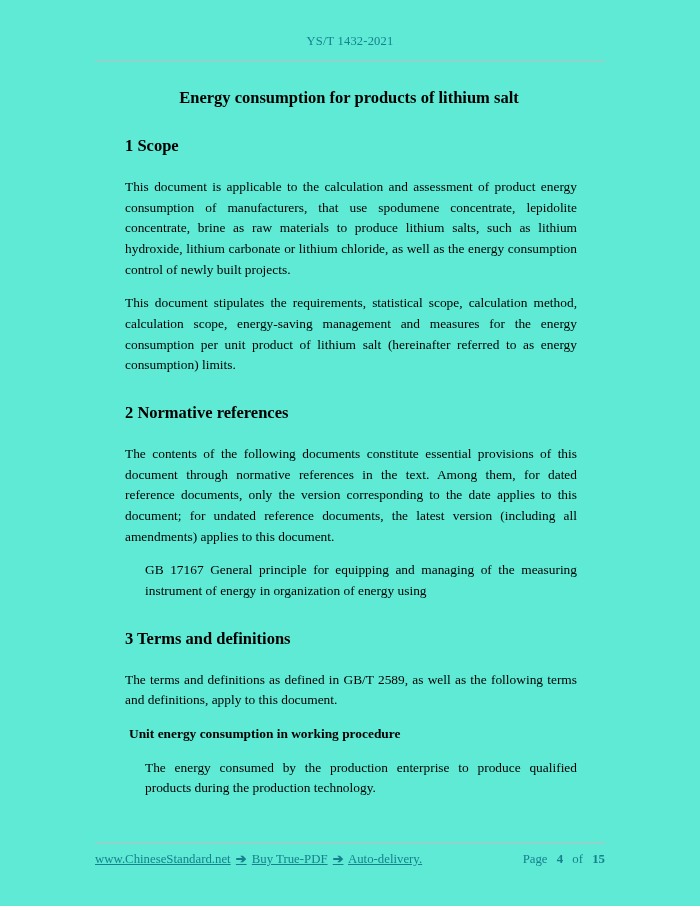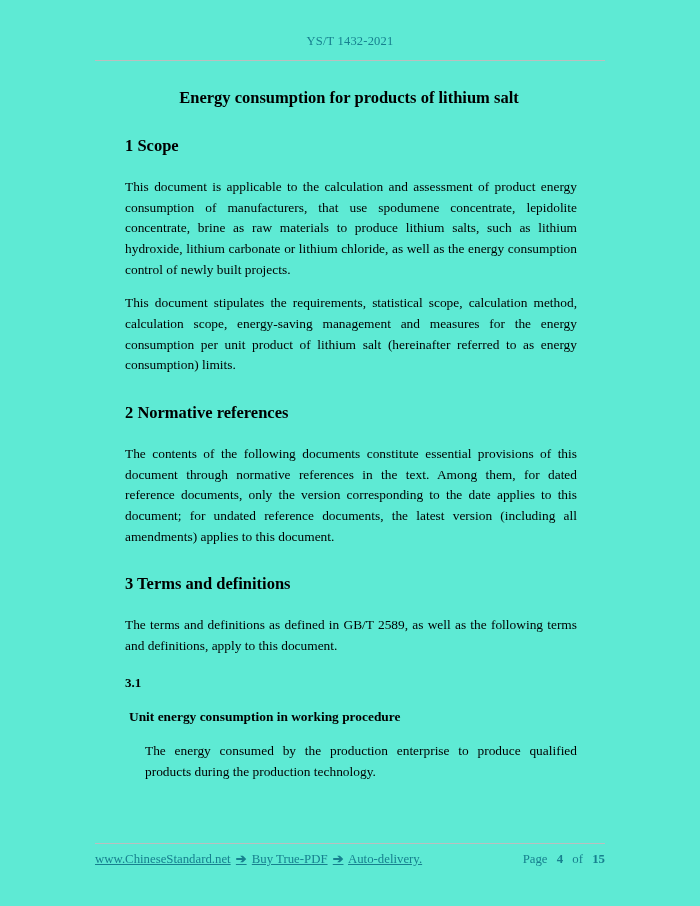--- a/index.html
+++ b/index.html
@@ -97,26 +97,26 @@
 
     <p>This document is applicable to the calculation and assessment of product energy consumption of manufacturers, that use spodumene concentrate, lepidolite concentrate, brine as raw materials to produce lithium salts, such as lithium hydroxide, lithium carbonate or lithium chloride, as well as the energy consumption control of newly built projects.</p>
 
     <p>This document stipulates the requirements, statistical scope, calculation method, calculation scope, energy-saving management and measures for the energy consumption per unit product of lithium salt (hereinafter referred to as energy consumption) limits.</p>
 
     <h2 class="section-heading">2 Normative references</h2>
 
     <p>The contents of the following documents constitute essential provisions of this document through normative references in the text. Among them, for dated reference documents, only the version corresponding to the date applies to this document; for undated reference documents, the latest version (including all amendments) applies to this document.</p>
 
 
+    <p class="ref-item">GB 17167 General principle for equipping and managing of the measuring instrument of energy in organization of energy using</p>
 
     <h2 class="section-heading">3 Terms and definitions</h2>
 
     <p>The terms and definitions as defined in GB/T 2589, as well as the following terms and definitions, apply to this document.</p>
 
-    <p class="term-number">3.1</p>
 
     <p class="term-name">Unit energy consumption in working procedure</p>
 
     <p class="term-def">The energy consumed by the production enterprise to produce qualified products during the production technology.</p>
 
   </div>
 
   <div class="doc-footer">
     <hr class="rule footer-rule">
     <div class="footer-row">

